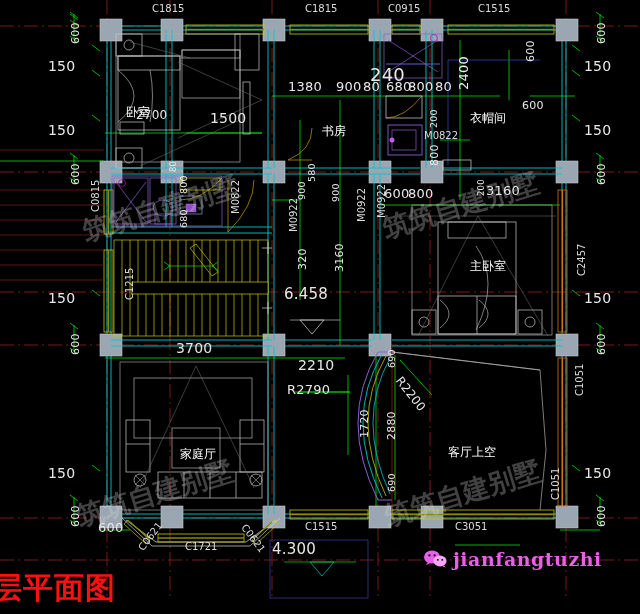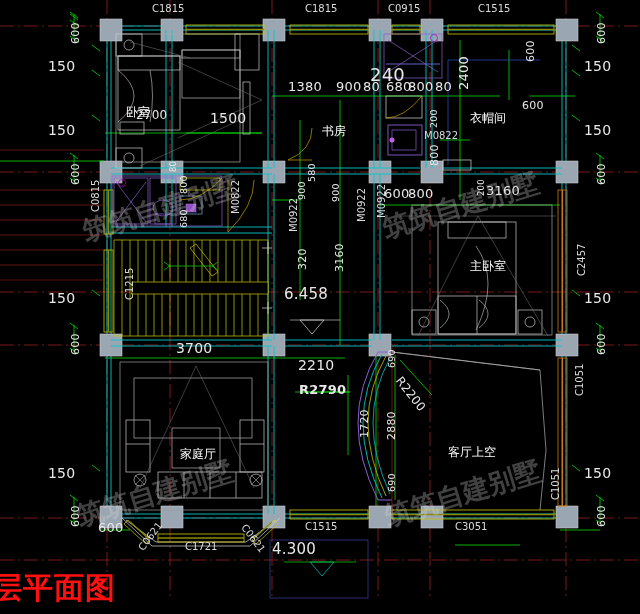--- a/index.html
+++ b/index.html
@@ -481,30 +481,44 @@
   <div class="lbl dim rot" style="left:296px;top:270px;">320</div>
   <div class="lbl dim rot" style="left:333px;top:272px;">3160</div>
   <div class="lbl dim" style="left:384px;top:186px;font-size:13px;">600</div>
   <div class="lbl dim" style="left:408px;top:186px;font-size:13px;">800</div>
   <div class="lbl dim rot xs" style="left:476px;top:196px;">200</div>
   <div class="lbl dim" style="left:486px;top:183px;font-size:13px;">3160</div>
   <div class="lbl dim" style="left:176px;top:340px;font-size:14px;">3700</div>
   <div class="lbl dim" style="left:298px;top:344px;font-size:14px;margin-top:13px;">2210</div>
   <div class="lbl dim rot sm" style="left:386px;top:368px;">690</div>
   <div class="lbl dim" style="left:404px;top:374px;font-size:12px;transform:rotate(52deg);transform-origin:0 0;">R2200</div>
-  <div class="lbl dim" style="left:299px;top:382px;font-size:13px;font-weight:bold;">R2790</div>
+  <div class="lbl dim" style="left:287px;top:382px;font-size:13px;">R2790</div>
   <div class="lbl dim rot" style="left:358px;top:438px;">1720</div>
   <div class="lbl dim rot" style="left:385px;top:440px;">2880</div>
   <div class="lbl dim rot sm" style="left:386px;top:492px;">690</div>
   <div class="lbl dim" style="left:98px;top:520px;font-size:13px;">600</div>
 
   <div class="lbl dim" style="left:284px;top:285px;font-size:15px;">6.458</div>
   <div class="lbl dim" style="left:272px;top:540px;font-size:15px;">4.300</div>
 
   <div class="wm" style="left:78px;top:215px;">筑筑自建别墅</div>
   <div class="wm" style="left:378px;top:212px;">筑筑自建别墅</div>
   <div class="wm" style="left:72px;top:500px;">筑筑自建别墅</div>
   <div class="wm" style="left:380px;top:500px;">筑筑自建别墅</div>
 
+  <div class="wmk" style="left:424px;top:548px;">
+    <span class="bub">
+      <svg width="24" height="20" viewBox="0 0 24 20">
+        <ellipse cx="8" cy="8" rx="8" ry="6.6" fill="#e85fe8"></ellipse>
+        <path d="M4,13 l-2.4,3.2 3.6,-1.8 z" fill="#e85fe8"></path>
+        <circle cx="5.4" cy="6.4" r="1.1" fill="#000"></circle>
+        <circle cx="10.6" cy="6.4" r="1.1" fill="#000"></circle>
+        <ellipse cx="16" cy="12" rx="6.6" ry="5.4" fill="#f3a6f3"></ellipse>
+        <path d="M19.6,16 l2.2,2.6 -3.2,-1.4 z" fill="#f3a6f3"></path>
+        <circle cx="13.8" cy="10.8" r=".9" fill="#000"></circle>
+        <circle cx="18.2" cy="10.8" r=".9" fill="#000"></circle>
+      </svg>
+    </span><span>jianfangtuzhi</span>
+  </div>
 
   <div class="title" style="left:-8px;top:568px;">层平面图</div>
 
 </div>
 
 </body></html>

